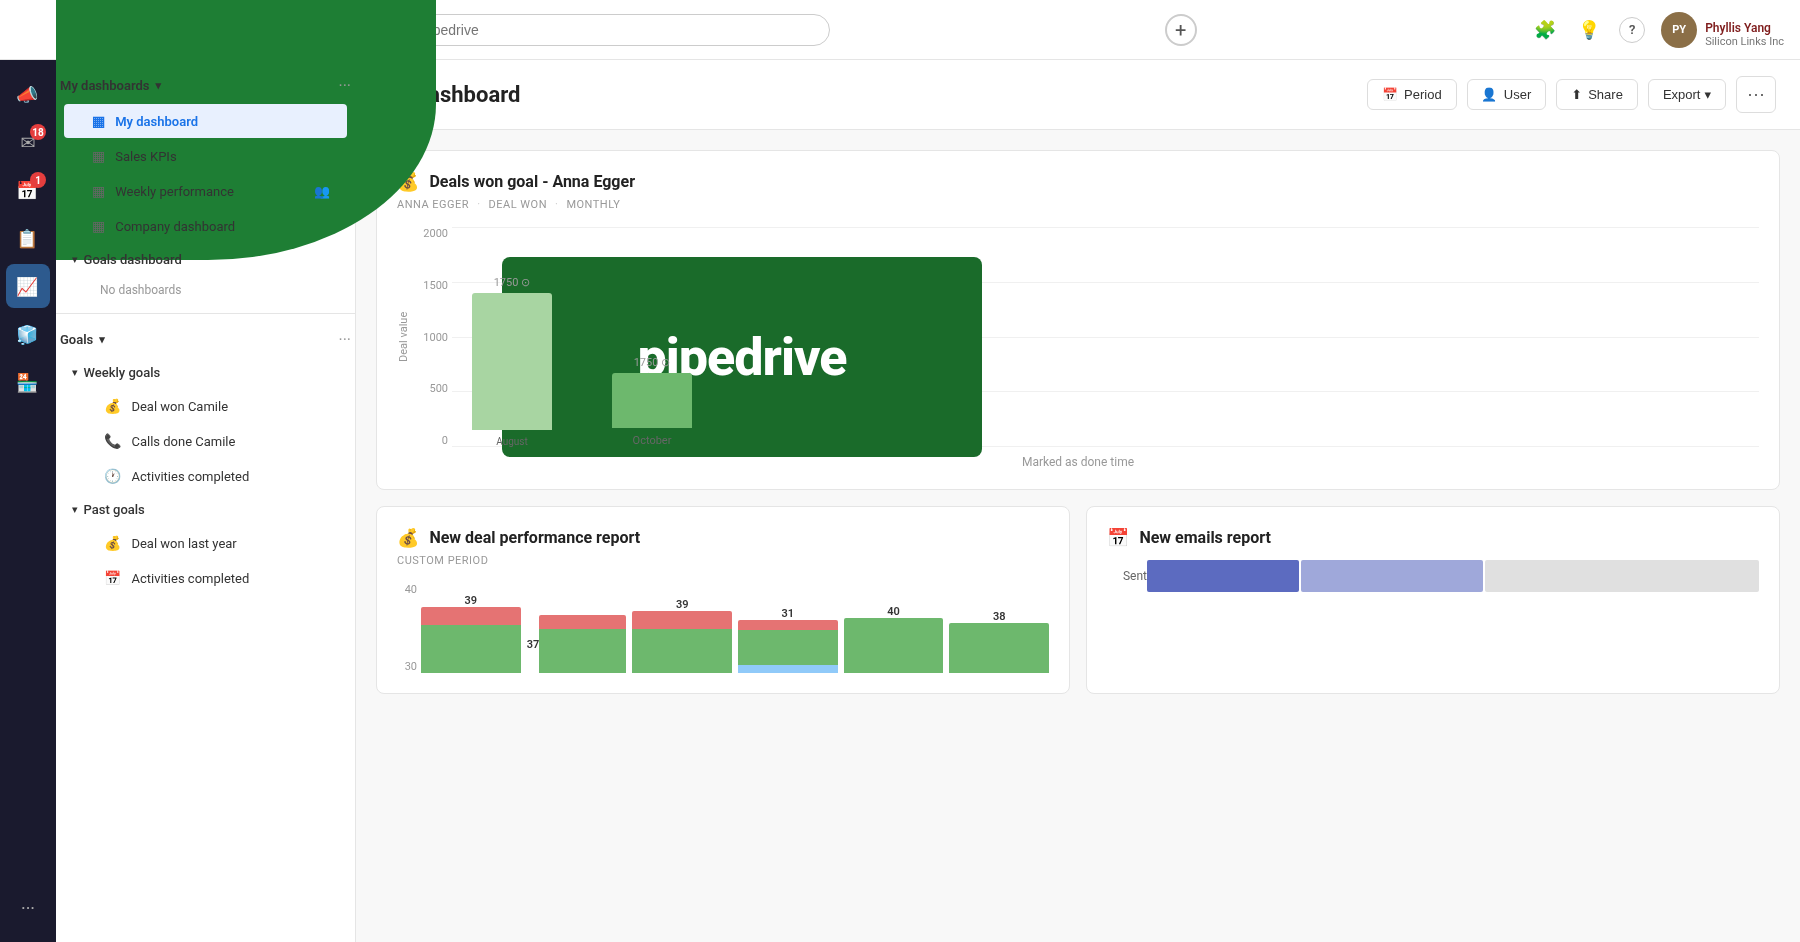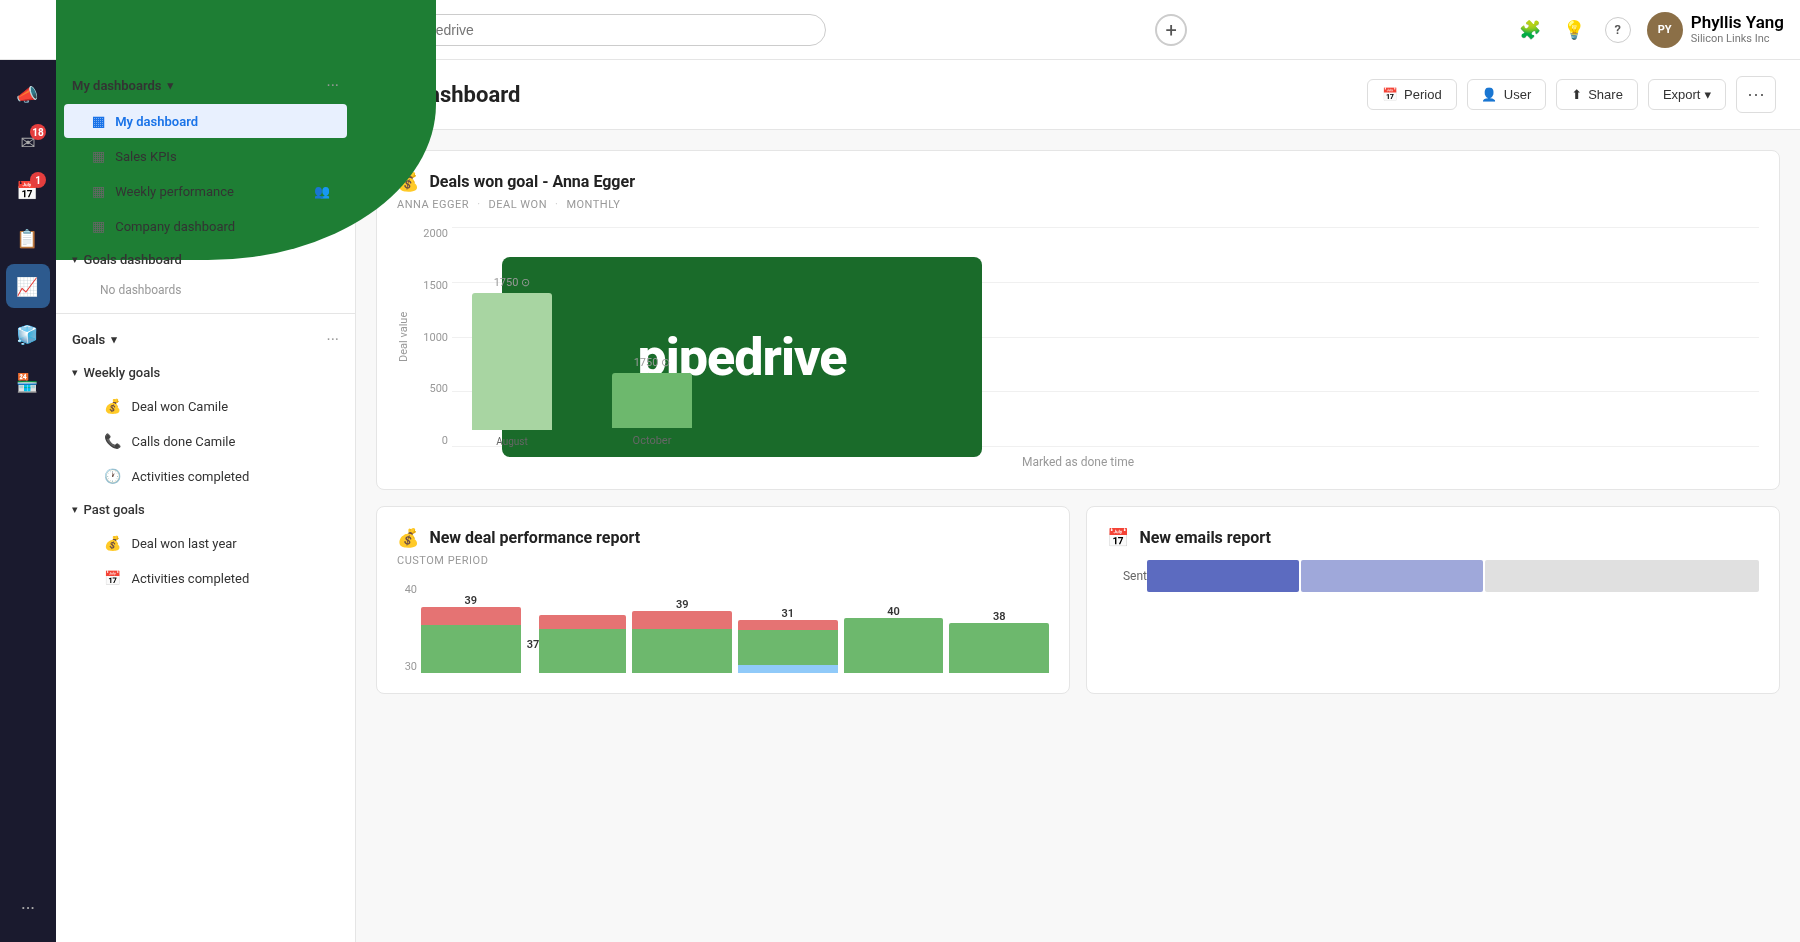--- a/index.html
+++ b/index.html
@@ -59,39 +59,39 @@
       border: 2px solid #ccc;
       display: flex;
       align-items: center;
       justify-content: center;
       cursor: pointer;
       font-size: 20px;
       color: #555;
     }
     .user-profile {
       display: flex;
-      align-items: flex-start;
+      align-items: flex-end;
       gap: 8px;
       cursor: pointer;
     }
     .avatar {
       width: 36px;
       height: 36px;
       border-radius: 50%;
       background: #8B6F47;
       overflow: hidden;
       display: flex;
       align-items: center;
       justify-content: center;
       color: #fff;
       font-size: 14px;
       font-weight: bold;
     }
     .user-info { display: flex; flex-direction: column; }
-    .user-name { font-size: 17px; font-weight: 600; color: #000000; }
+    .user-name { font-size: 12px; font-weight: 600; color: #7f1d1d; }
     .user-company { font-size: 11px; color: #777; }
 
     
     .main-layout {
       display: flex;
       flex: 1;
       overflow: hidden;
     }
 
     
@@ -165,21 +165,21 @@
 
     .nav-sidebar-inner {
       position: relative;
       z-index: 1;
       padding: 8px 0;
     }
     .nav-section-header {
       display: flex;
       align-items: center;
       justify-content: space-between;
-      padding: 8px 16px;
+      padding: 8px 4px;
       font-size: 13px;
       color: #333;
       text-align: right;
     }
     .nav-section-header .title-row {
       display: flex;
       align-items: center;
       gap: 6px;
       font-weight: 600;
     }

